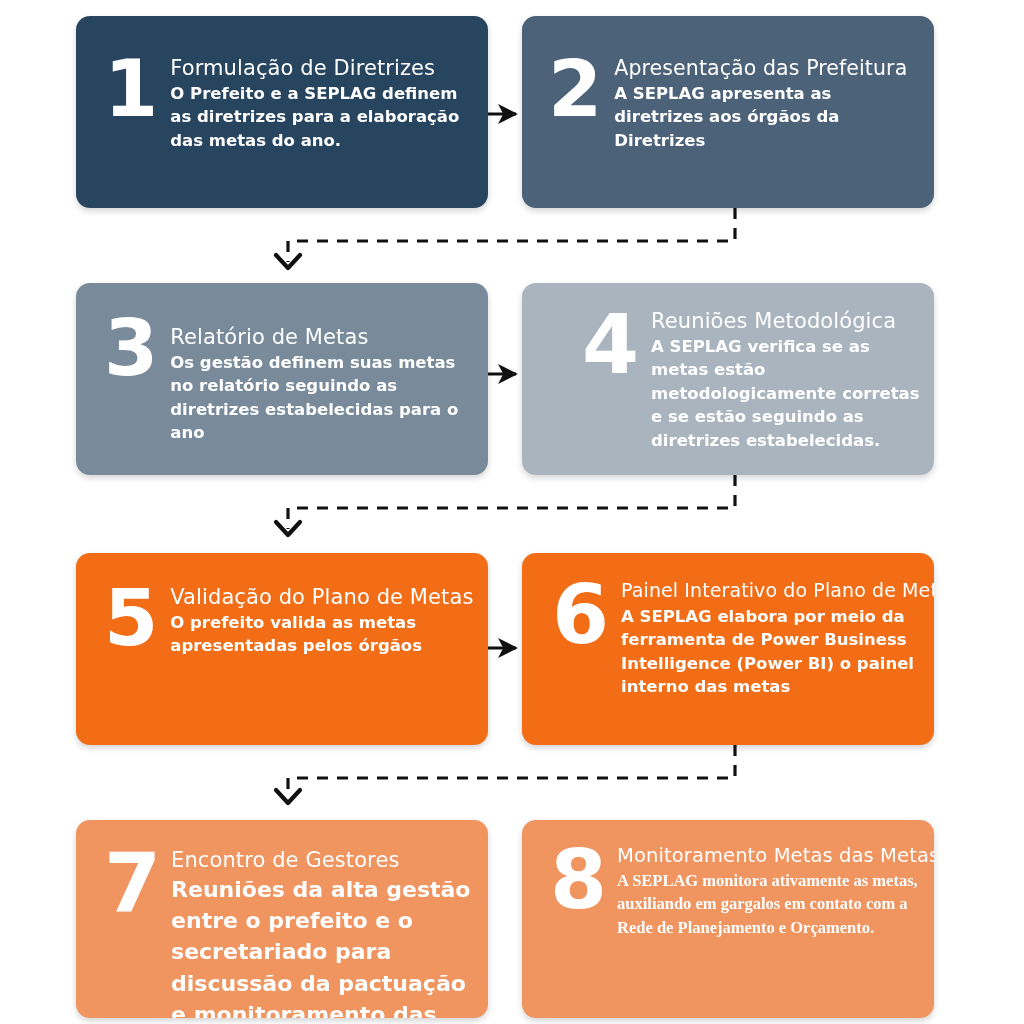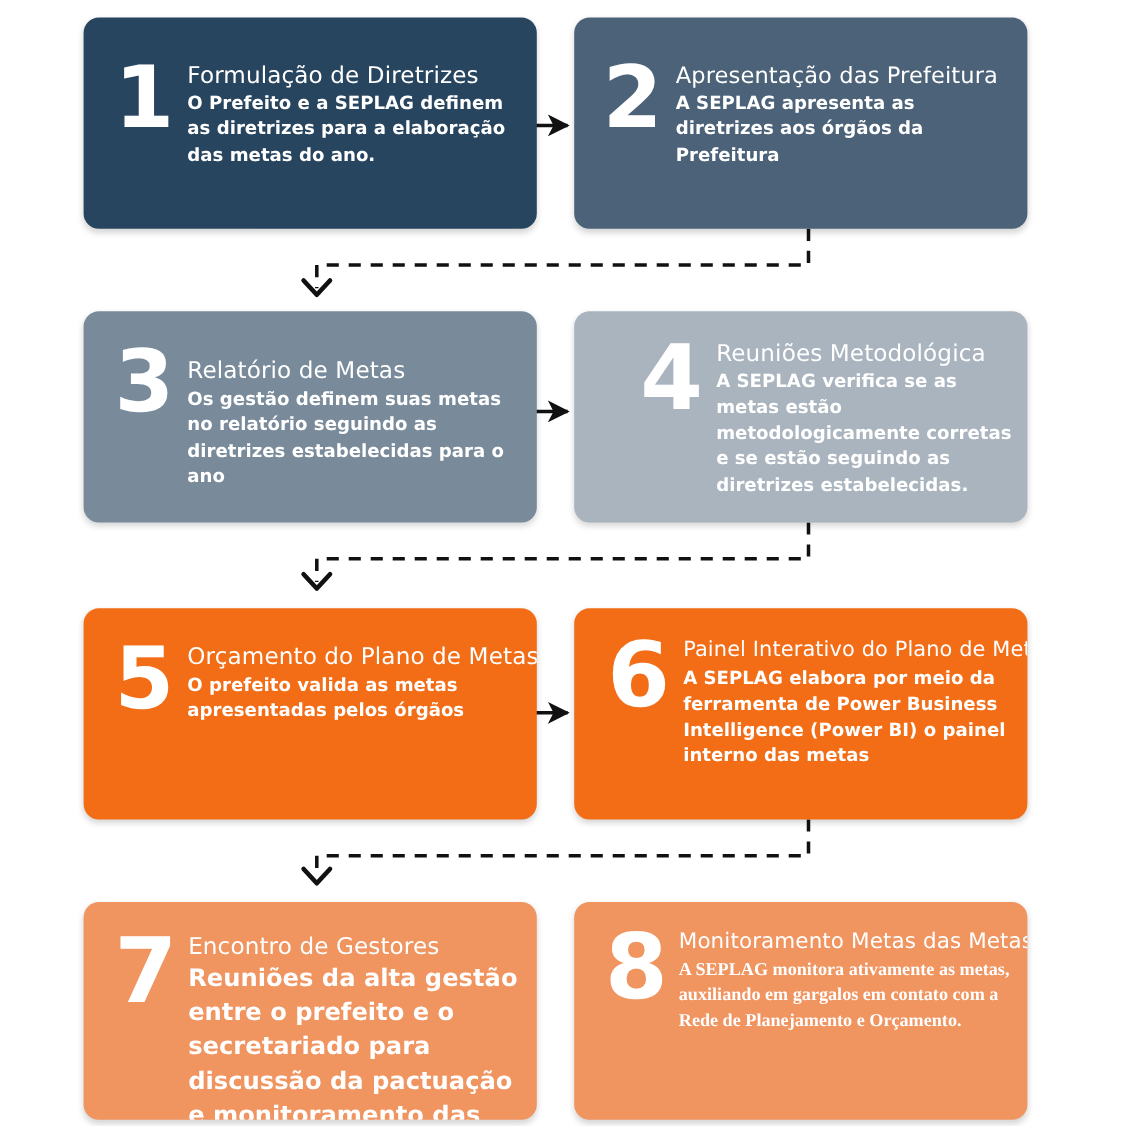--- a/index.html
+++ b/index.html
@@ -170,21 +170,21 @@
         <div class="step-desc">O Prefeito e a SEPLAG definem as diretrizes para a elaboração das metas do ano.</div>
       </div>
     </div>
   </div>
 
   <div class="step-box" id="box2" style="background: rgb(76, 98, 120);">
     <div class="step-inner">
       <div class="step-number">2</div>
       <div class="step-text">
         <div class="step-title">Apresentação das Prefeitura</div>
-        <div class="step-desc">A SEPLAG apresenta as diretrizes aos órgãos da Prefeitura</div>
+        <div class="step-desc">A SEPLAG apresenta as diretrizes aos órgãos da Diretrizes</div>
       </div>
     </div>
   </div>
 
   <div class="step-box" id="box3" style="background: rgb(121, 139, 155);">
     <div class="step-inner">
       <div class="step-number">3</div>
       <div class="step-text">
         <div class="step-title">Relatório de Metas</div>
         <div class="step-desc">Os gestão definem suas metas no relatório seguindo as diretrizes estabelecidas para o ano</div>
@@ -199,21 +199,21 @@
         <div class="step-title">Reuniões Metodológica</div>
         <div class="step-desc">A SEPLAG verifica se as metas estão metodologicamente corretas e se estão seguindo as diretrizes estabelecidas.</div>
       </div>
     </div>
   </div>
 
   <div class="step-box" id="box5" style="background: rgb(242, 109, 22);">
     <div class="step-inner">
       <div class="step-number">5</div>
       <div class="step-text">
-        <div class="step-title">Orçamento do Plano de Metas</div>
+        <div class="step-title">Validação do Plano de Metas</div>
         <div class="step-desc">O prefeito valida as metas apresentadas pelos órgãos</div>
       </div>
     </div>
   </div>
 
   <div class="step-box" id="box6" style="background: rgb(242, 109, 22);">
     <div class="step-inner">
       <div class="step-number">6</div>
       <div class="step-text">
         <div class="step-title">Painel Interativo do Plano de Metas</div>

